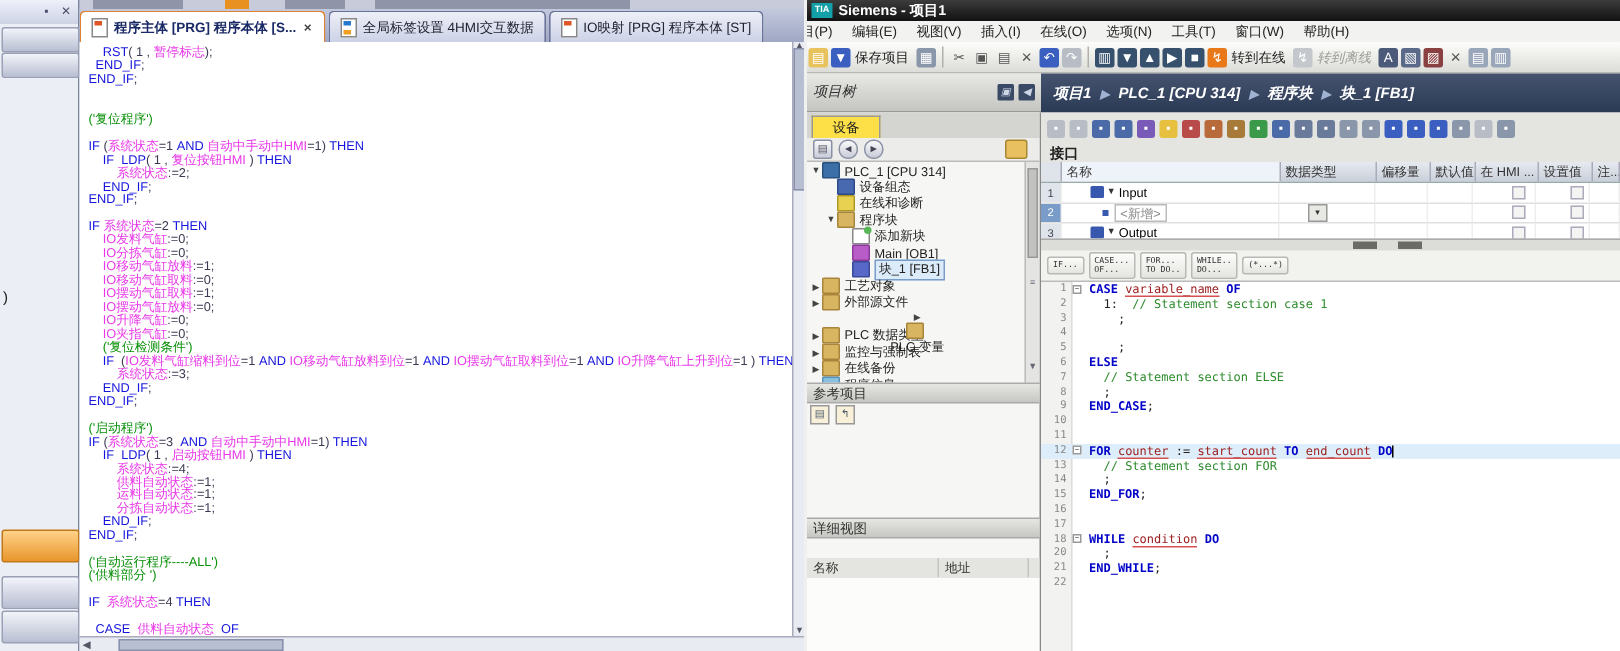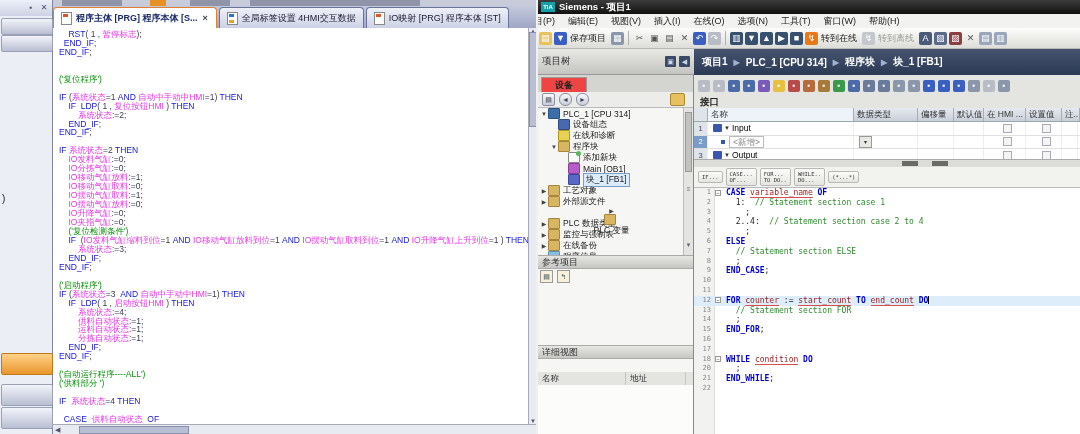--- a/index.html
+++ b/index.html
@@ -47,34 +47,34 @@
     color:#fff;font-size:9.5px;font-weight:bold;display:flex;align-items:center;gap:4px;padding-left:3px;box-sizing:border-box;}
   #tia-logo{width:14px;height:10px;background:#14a0a8;color:#fff;font-size:6px;line-height:10px;text-align:center;flex:none;}
   #tia-menu{left:0;top:14px;width:542px;height:14px;background:#f2f2f0;display:flex;gap:13px;
     align-items:center;font-size:9px;color:#222;overflow:hidden;padding-left:0;}
   #tia-menu .menu-item:first-child{margin-left:-13px;}
   #tia-toolbar{left:0;top:28px;width:542px;height:21px;background:linear-gradient(#fdfdfb,#dcdcd8);
     border-bottom:1px solid #b8b8b4;display:flex;align-items:center;gap:2px;padding-left:1px;box-sizing:border-box;overflow:hidden;}
   .tbico{width:13px;height:13px;border-radius:2px;font-size:9px;line-height:13px;text-align:center;color:#fff;flex:none;}
   .tbico.gray{color:#555;}
   .tblabel{font-size:9px;color:#222;margin:0 3px 0 1px;white-space:nowrap;}
-  .tblabel.dis{color:#9a9a96;}
+  .tblabel.dis{color:#9a9a96;font-style:italic;}
   .tbsep{width:1px;height:14px;background:#b0b0ac;margin:0 2px;flex:none;}
-  #tia-crumbrow{left:0;top:49px;width:542px;height:26px;}
+  #tia-crumbrow{left:0;top:49px;width:542px;height:26px;font-style:italic;}
   #ptree-head{position:absolute;left:0;top:0;width:156px;height:26px;background:linear-gradient(#e8e8e4,#c4c4c0);
     display:flex;align-items:center;font-size:9.5px;color:#333;padding-left:4px;box-sizing:border-box;border-bottom:1px solid #999;}
   .phead-btn{width:11px;height:11px;background:#3a4a66;color:#cdd6e6;font-size:7px;line-height:11px;text-align:center;margin-left:3px;border-radius:1px;}
   #crumb{position:absolute;left:156px;top:0;width:386px;height:26px;background:linear-gradient(#45536f,#2b3a54);
     display:flex;align-items:center;gap:6px;color:#fff;font-size:10px;font-weight:bold;padding-left:8px;box-sizing:border-box;white-space:nowrap;overflow:hidden;}
   .crumb-sep{color:#9fb2d2;font-size:8px;}
   
   #ptree{left:0;top:75px;width:156px;height:359px;background:#f6f6f4;border-right:1px solid #888;box-sizing:border-box;}
   #ptree-tabs{position:absolute;left:0;top:0;width:155px;height:17px;background:#d4d4d0;border-bottom:1px solid #aaa;}
-  #tab-devices{position:absolute;left:3px;top:2px;width:44px;height:15px;background:#ef4444;border:1px solid #999;border-bottom:none;
-    font-size:9px;text-align:center;line-height:15px;color:#222;font-weight:bold;}
+  #tab-devices{position:absolute;left:3px;top:2px;width:44px;height:15px;background:#fde047;border:1px solid #999;border-bottom:none;
+    font-size:9px;text-align:center;line-height:15px;color:#222;}
   #ptree-tools{position:absolute;left:0;top:17px;width:155px;height:16px;background:#ececea;border-bottom:1px solid #bbb;
     display:flex;align-items:center;gap:4px;padding-left:4px;box-sizing:border-box;}
   .ptool{width:11px;height:11px;border-radius:6px;background:linear-gradient(#fafafa,#c8ccd8);border:1px solid #8a90a4;
     font-size:7px;line-height:11px;text-align:center;color:#445;}
   .ptool.sq{border-radius:2px;}
   #ptree-filter{margin-left:auto;margin-right:8px;width:13px;height:11px;background:#e8c060;border:1px solid #a88830;border-radius:2px;}
   #tree{position:absolute;left:0;top:33px;width:145px;height:147px;overflow:hidden;}
   .trow{height:11px;display:flex;align-items:center;font-size:8.5px;color:#222;white-space:nowrap;}
   .trow .exp{width:8px;font-size:6px;color:#444;text-align:center;flex:none;}
   .ticon{width:10px;height:9px;border-radius:1px;margin-right:3px;flex:none;position:relative;}
@@ -101,21 +101,21 @@
   #dv-white{position:absolute;left:0;top:310px;width:155px;height:49px;background:#fcfcfa;}
   
   #ed{left:156px;top:75px;width:386px;height:359px;background:#e4e4e0;}
   #ed-toolbar{position:absolute;left:0;top:3px;width:386px;height:16px;display:flex;gap:3px;align-items:center;padding-left:4px;box-sizing:border-box;}
   .eico{width:12px;height:12px;border-radius:2px;font-size:8px;line-height:12px;text-align:center;color:#fff;flex:none;}
   #iface-label{position:absolute;left:6px;top:21px;font-size:9.5px;color:#222;font-weight:bold;}
   #iface{position:absolute;left:0;top:33px;width:386px;height:51px;background:#fff;font-size:8.5px;}
   #iface-head{display:flex;height:13px;background:linear-gradient(#e6eaf0,#c9cfd9);border-bottom:1px solid #9aa;color:#333;}
   #iface-head div{border-right:1px solid #aab;padding-left:3px;box-sizing:border-box;line-height:13px;overflow:hidden;white-space:nowrap;}
   .ifrow{display:flex;height:12.5px;border-bottom:1px solid #e0e0e0;align-items:center;}
-  .ifrow .cell{border-right:1px solid #eee;height:100%;box-sizing:border-box;display:flex;align-items:center;padding-left:5px;overflow:hidden;}
+  .ifrow .cell{border-right:1px solid #eee;height:100%;box-sizing:border-box;display:flex;align-items:center;padding-left:19px;overflow:hidden;}
   .rownum{width:14px;background:#dfe3ea;border-right:1px solid #aab;font-size:7.5px;color:#445;justify-content:center;padding-left:0!important;}
   .rownum.sel{background:#7a9cc8;color:#fff;}
   .io-ico{width:9px;height:8px;background:#3858b0;border-radius:1px;margin-right:2px;flex:none;}
   .io-dot{width:4px;height:4px;background:#3858b0;margin:0 4px 0 8px;flex:none;}
   .ifexp{font-size:6px;color:#333;margin-right:2px;}
   .newvar{color:#888;background:#fff;border:1px solid #bbb;padding:0 3px;height:10px;line-height:10px;}
   .ddbtn{width:11px;height:10px;background:#e8e8e4;border:1px solid #999;font-size:6px;line-height:10px;text-align:center;color:#333;}
   .cb{width:9px;height:9px;background:#f4f4f2;border:1px solid #aab;box-sizing:border-box;}
   #iface-scroll{position:absolute;left:0;top:84px;width:386px;height:8px;background:#dcdcd8;border-top:1px solid #aaa;}
   .isc{position:absolute;top:1px;height:5px;background:#6a6a66;}
@@ -471,21 +471,21 @@
           <div class="snip">WHILE..
 DO...</div>
           <div class="snip">(*...*)</div>
         </div>
       <div id="tia-codewrap">
         <div id="tia-gutter"></div>
         <div id="tia-code">
             <div class="tline"><span class="tnum">1</span><span class="tfold">−</span><span class="ttext"><span class="t-k">CASE</span><span class="t-p"> </span><span class="t-ph">variable_name</span><span class="t-p"> </span><span class="t-k">OF</span></span></div>
             <div class="tline"><span class="tnum">2</span><span class="ttext"><span class="t-p">  1:  </span><span class="t-cm">// Statement section case 1</span></span></div>
             <div class="tline"><span class="tnum">3</span><span class="ttext"><span class="t-p">    ;</span></span></div>
-            <div class="tline"><span class="tnum">4</span><span class="ttext"><span class="t-p">  2..4:  </span><span class="t-cm">// Statement section case 2 to 4</span></span></div>
+            <div class="tline"><span class="tnum">4</span></div>
             <div class="tline"><span class="tnum">5</span><span class="ttext"><span class="t-p">    ;</span></span></div>
             <div class="tline"><span class="tnum">6</span><span class="ttext"><span class="t-k">ELSE</span></span></div>
             <div class="tline"><span class="tnum">7</span><span class="ttext"><span class="t-p">  </span><span class="t-cm">// Statement section ELSE</span></span></div>
             <div class="tline"><span class="tnum">8</span><span class="ttext"><span class="t-p">  ;</span></span></div>
             <div class="tline"><span class="tnum">9</span><span class="ttext"><span class="t-k">END_CASE</span><span class="t-p">;</span></span></div>
             <div class="tline"><span class="tnum">10</span><span class="ttext">&nbsp;</span></div>
             <div class="tline"><span class="tnum">11</span><span class="ttext">&nbsp;</span></div>
             <div class="tline hl"><span class="tnum">12</span><span class="tfold">−</span><span class="ttext"><span class="t-k">FOR</span><span class="t-p"> </span><span class="t-ph">counter</span><span class="t-p"> := </span><span class="t-ph">start_count</span><span class="t-p"> </span><span class="t-k">TO</span><span class="t-p"> </span><span class="t-ph">end_count</span><span class="t-p"> </span><span class="t-k">DO</span><span class="cursor"></span></span></div>
             <div class="tline"><span class="tnum">13</span><span class="ttext"><span class="t-p">  </span><span class="t-cm">// Statement section FOR</span></span></div>
             <div class="tline"><span class="tnum">14</span><span class="ttext"><span class="t-p">  ;</span></span></div>

